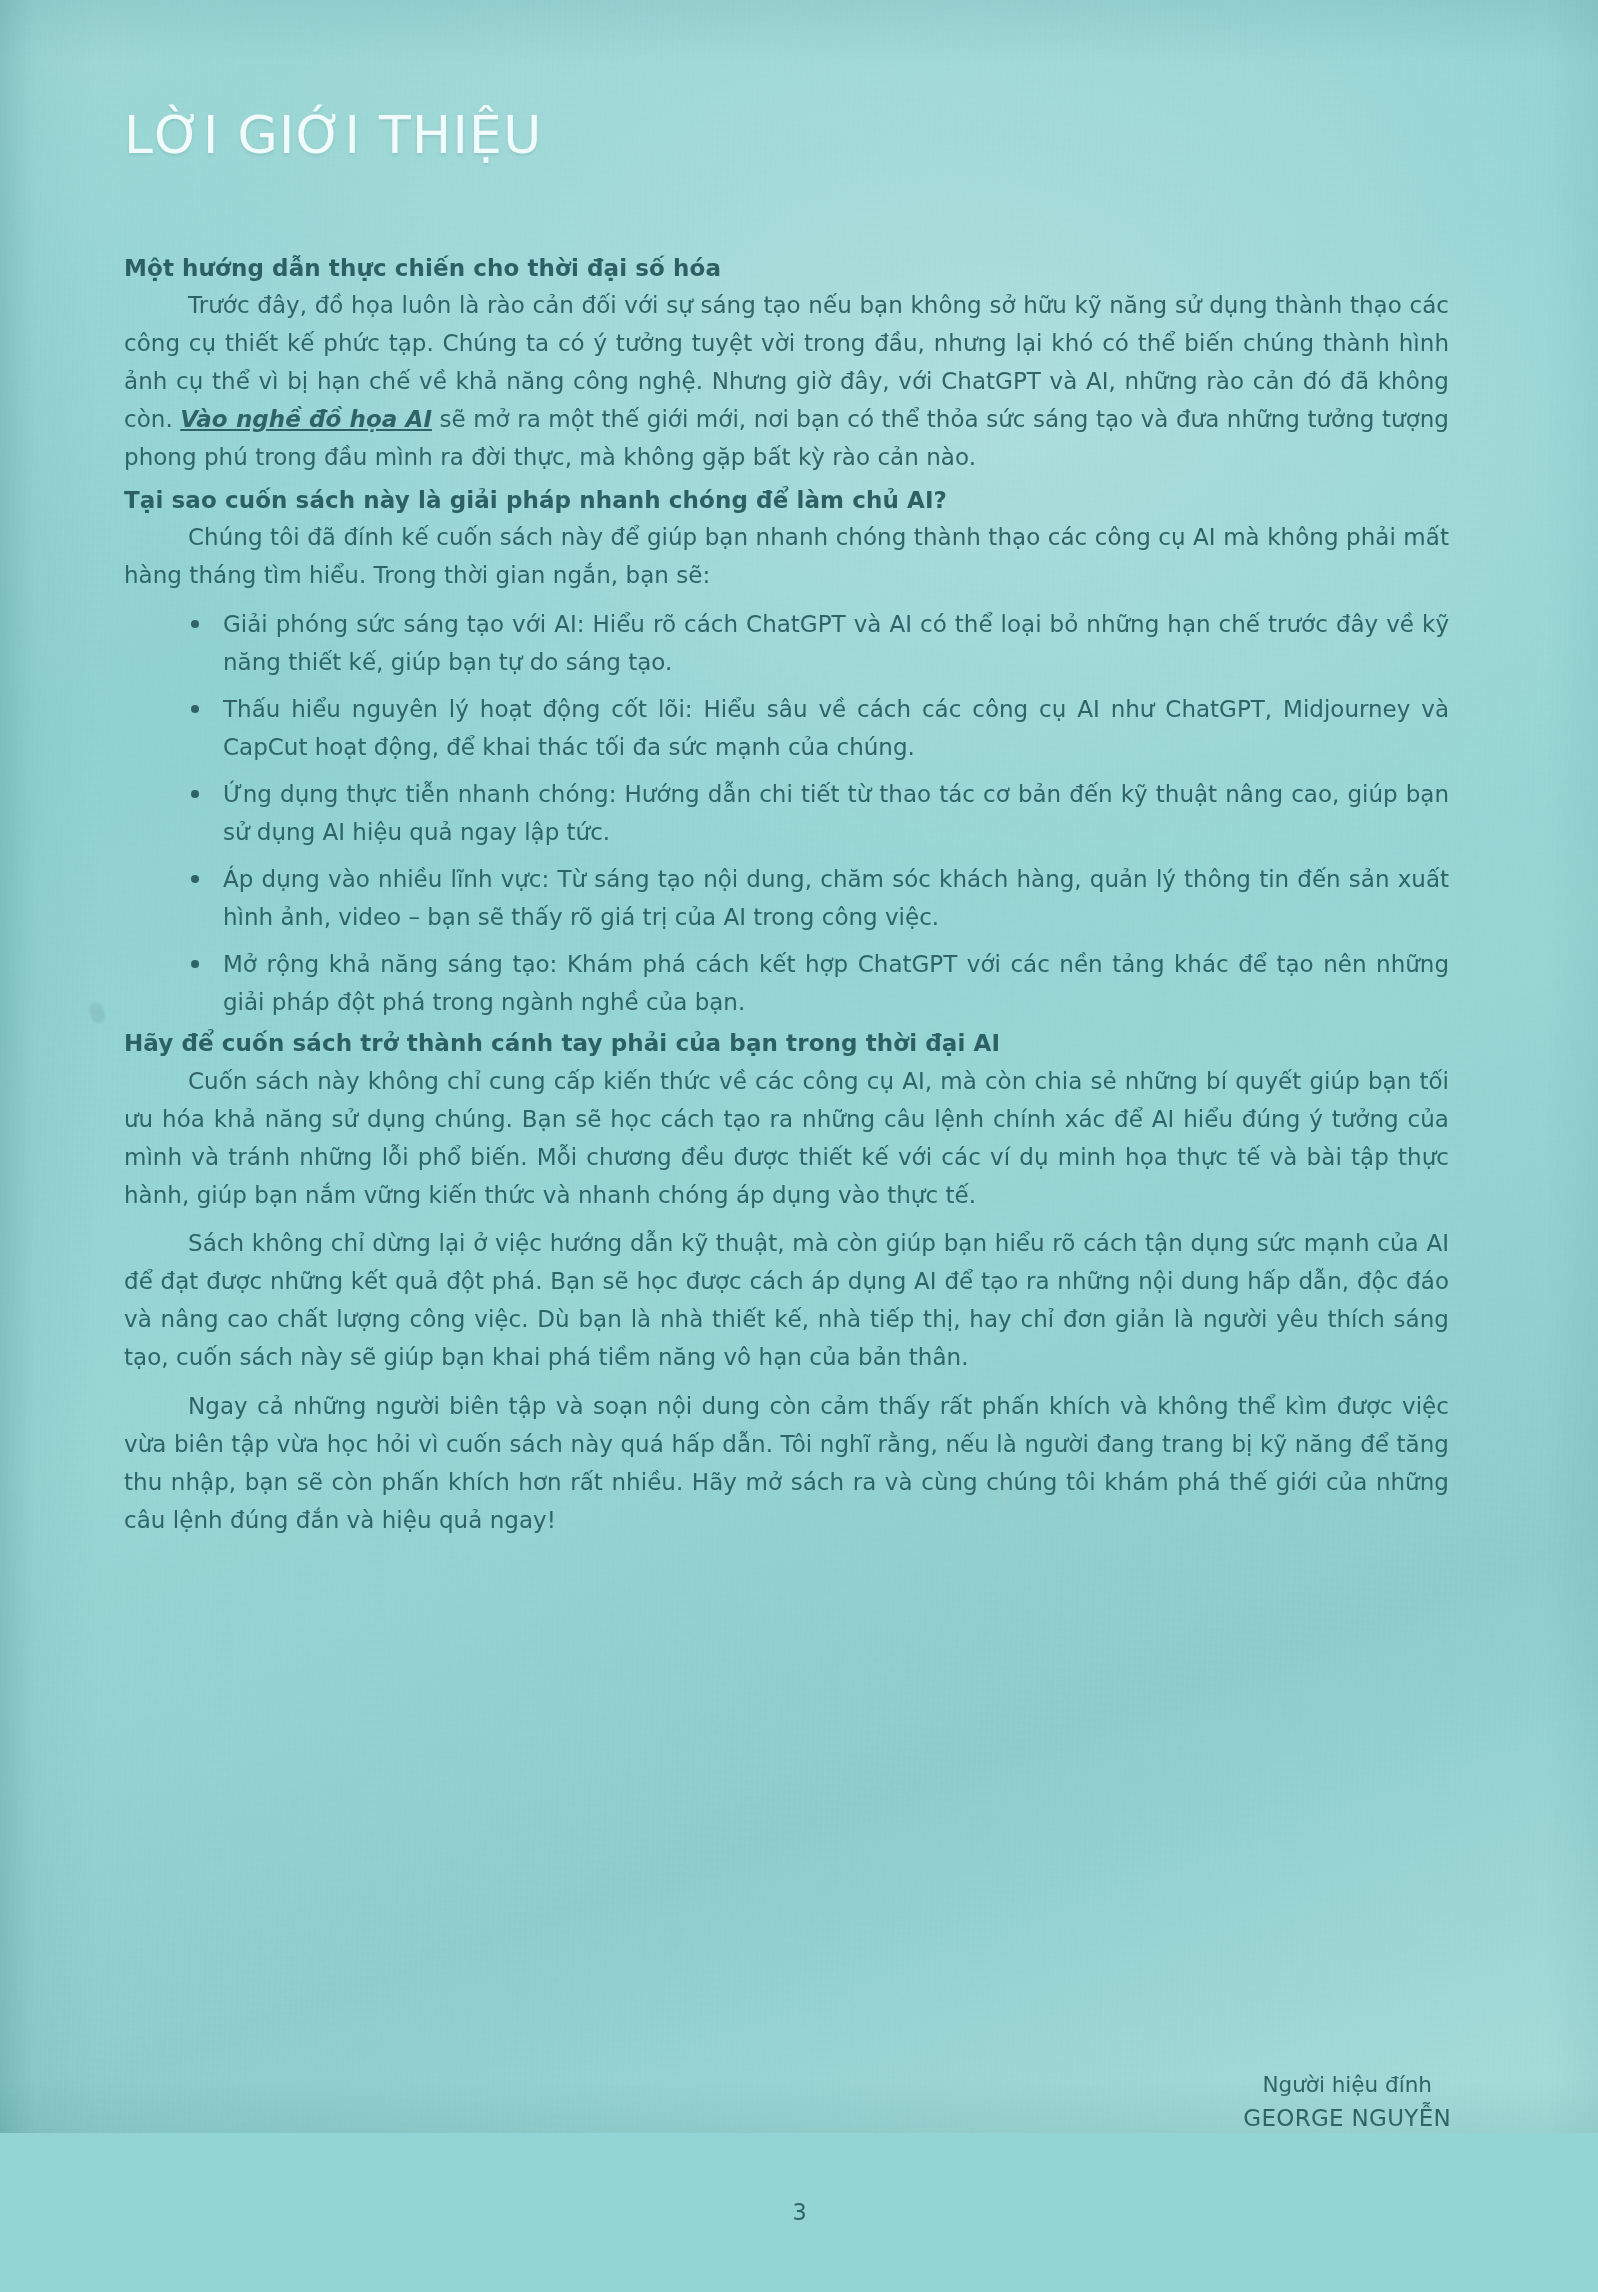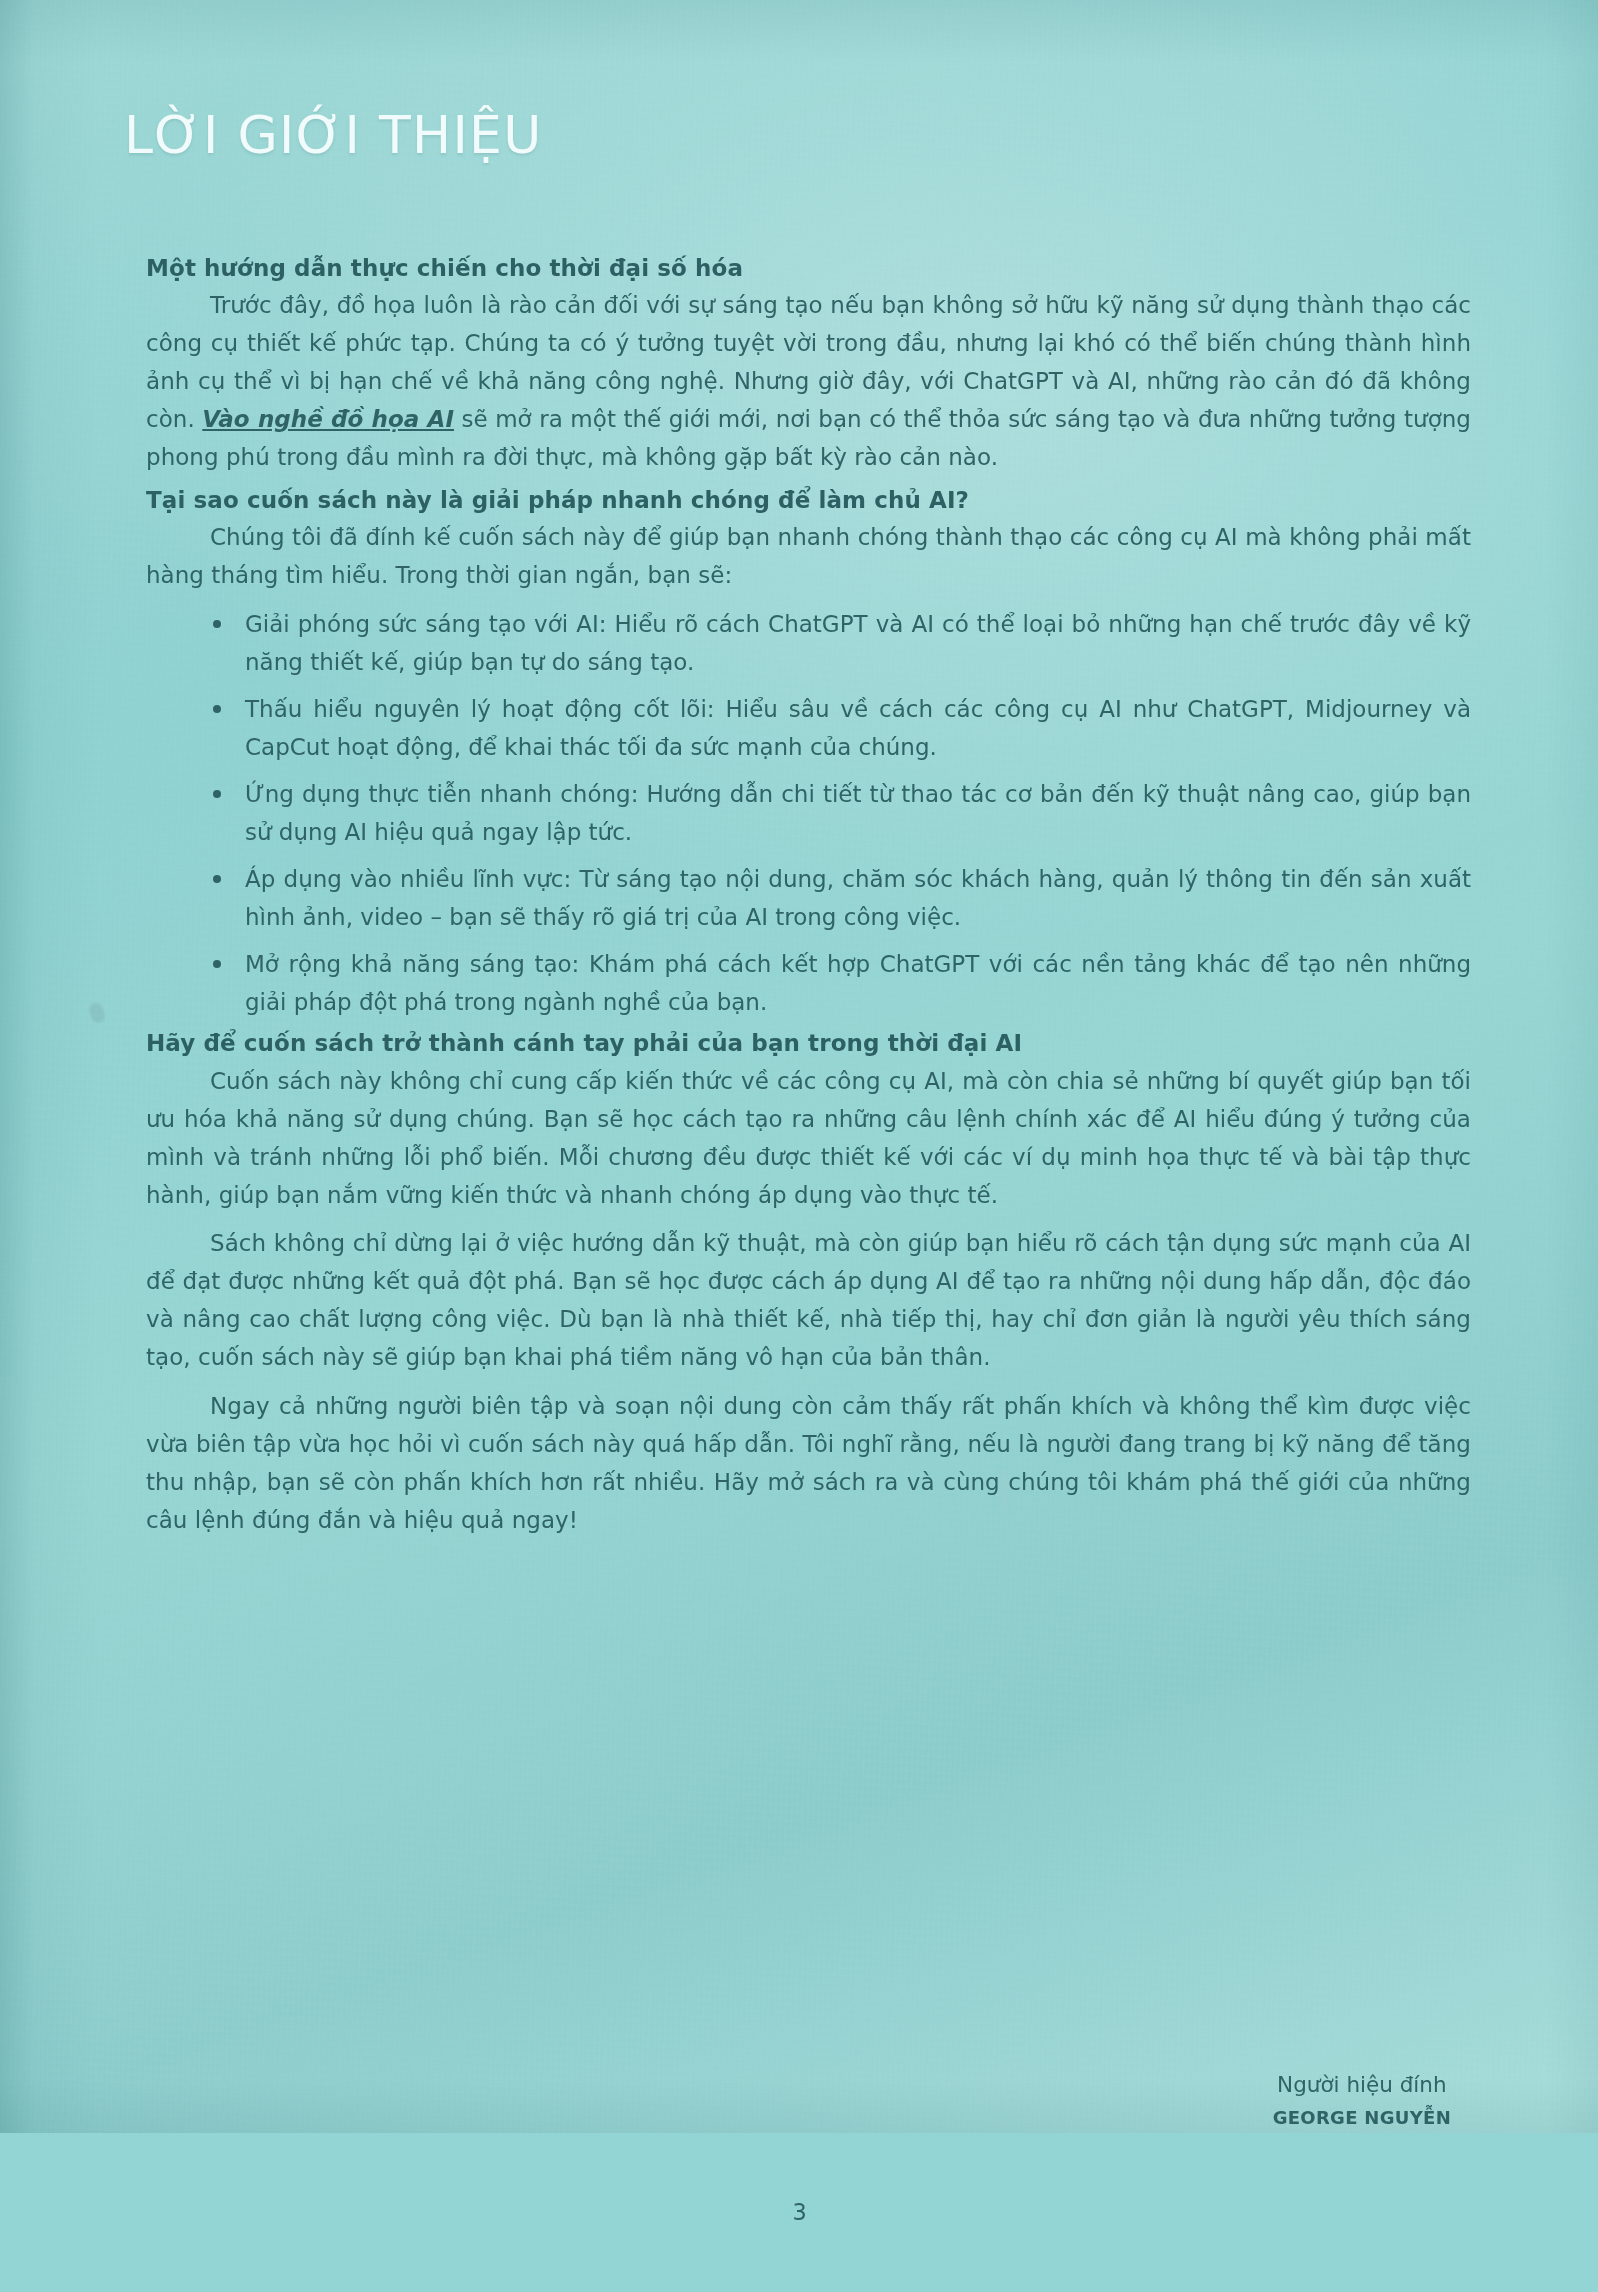--- a/index.html
+++ b/index.html
@@ -60,21 +60,20 @@
     font-weight: 400;
     font-family: "DejaVu Sans", sans-serif;
     text-shadow: 0 1.8px 2.7px rgba(90,150,150,0.25);
   }
   .body-col {
     position: absolute;
     left: 124px;
     top: 255px;
     width: 1325px;
     color: #2f5f63;
-    margin-left: 22px;
   }
   h3.subhead {
     font-size: 23px;
     font-weight: 700;
     margin: 0 0 5.4px 0;
     color: #2d6063;
     letter-spacing: 0.1px;
   }
   p.para {
     font-size: 23px;
@@ -119,22 +118,22 @@
     right: 148px;
     top: 2069px;
     text-align: center;
     color: #2f6366;
   }
   .signature .role {
     font-size: 21.5px;
     line-height: 32px;
   }
   .signature .name {
-    font-size: 18px;
-    font-weight: 700;
+    font-size: 23px;
+    font-weight: 400;
     line-height: 34px;
     letter-spacing: 0.3px;
   }
   .folio {
     position: absolute;
     left: 0;
     right: 0;
     top: 2199px;
     text-align: center;
     font-size: 22.4px;

